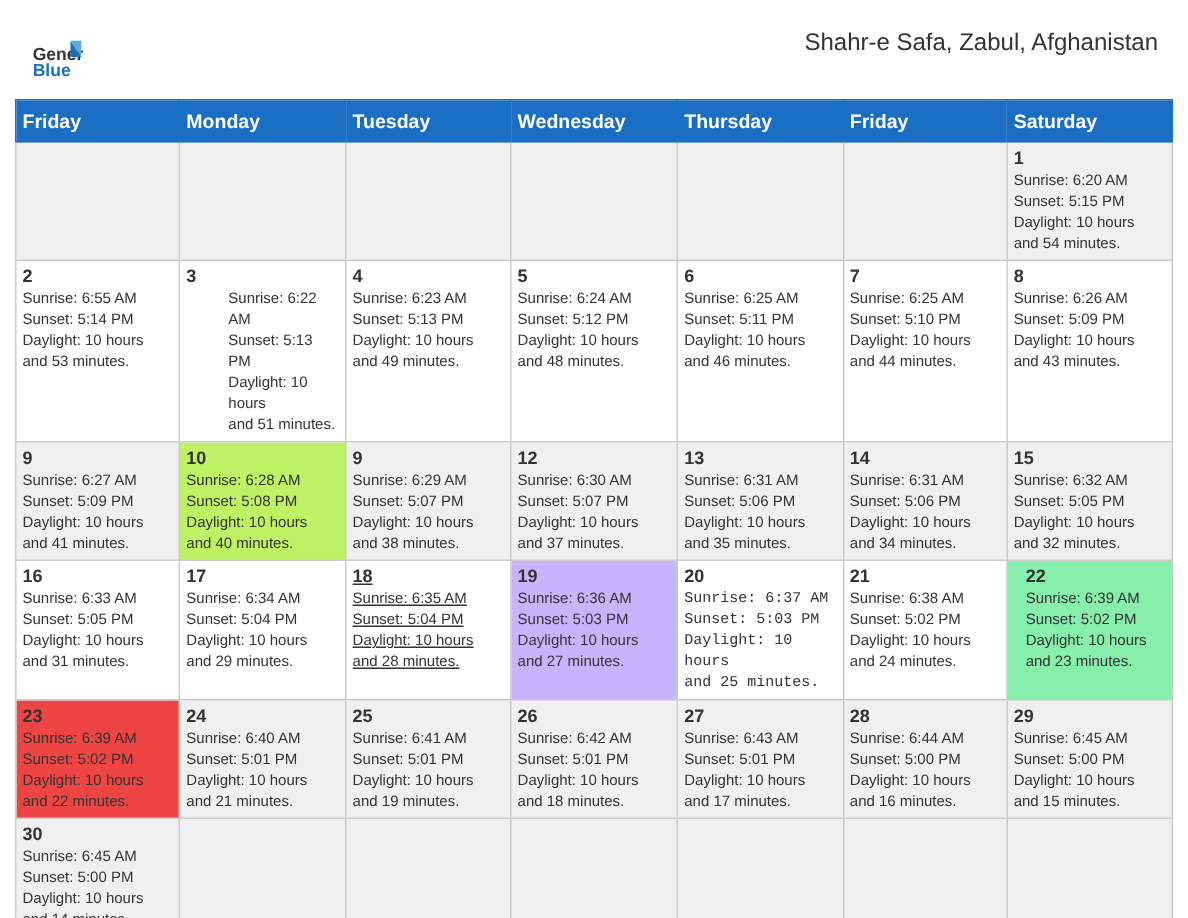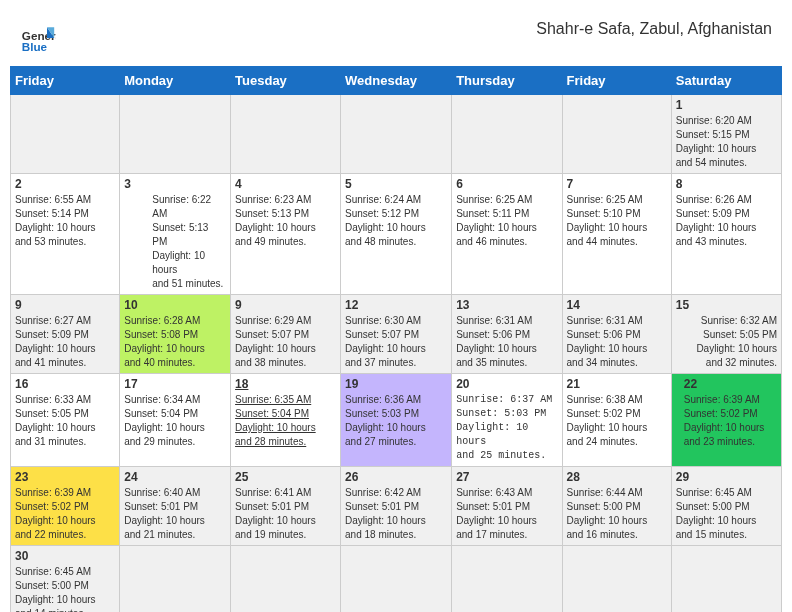--- a/index.html
+++ b/index.html
@@ -212,21 +212,21 @@
         </td>
         <td style="background: rgb(240, 240, 240);">
           <span class="day-number">14</span>
           <div class="day-info" style="white-space: pre-line;">Sunrise: 6:31 AM
 Sunset: 5:06 PM
 Daylight: 10 hours
 and 34 minutes.</div>
         </td>
         <td style="background: rgb(240, 240, 240);">
           <span class="day-number">15</span>
-          <div class="day-info" style="white-space: pre-line; text-align: right;">Sunrise: 6:32 AM
+          <div class="day-info" style="white-space: pre-line;">Sunrise: 6:32 AM
 Sunset: 5:05 PM
 Daylight: 10 hours
 and 32 minutes.</div>
         </td>
       </tr>
       <tr>
         <td style="background: rgb(255, 255, 255);">
           <span class="day-number">16</span>
           <div class="day-info" style="white-space: pre-line;">Sunrise: 6:33 AM
 Sunset: 5:05 PM
@@ -261,30 +261,30 @@
 Daylight: 10 hours
 and 25 minutes.</div>
         </td>
         <td style="background: rgb(255, 255, 255);">
           <span class="day-number">21</span>
           <div class="day-info" style="white-space: pre-line;">Sunrise: 6:38 AM
 Sunset: 5:02 PM
 Daylight: 10 hours
 and 24 minutes.</div>
         </td>
-        <td style="background: #22c55e; padding-left: 12px;">
+        <td style="background: #86efac; padding-left: 12px;">
           <span class="day-number">22</span>
           <div class="day-info" style="white-space: pre-line;">Sunrise: 6:39 AM
 Sunset: 5:02 PM
 Daylight: 10 hours
 and 23 minutes.</div>
         </td>
       </tr>
       <tr>
-        <td style="background: #fde047;">
+        <td style="background: #ef4444;">
           <span class="day-number">23</span>
           <div class="day-info" style="white-space: pre-line;">Sunrise: 6:39 AM
 Sunset: 5:02 PM
 Daylight: 10 hours
 and 22 minutes.</div>
         </td>
         <td style="background: rgb(240, 240, 240);">
           <span class="day-number">24</span>
           <div class="day-info" style="white-space: pre-line;">Sunrise: 6:40 AM
 Sunset: 5:01 PM

